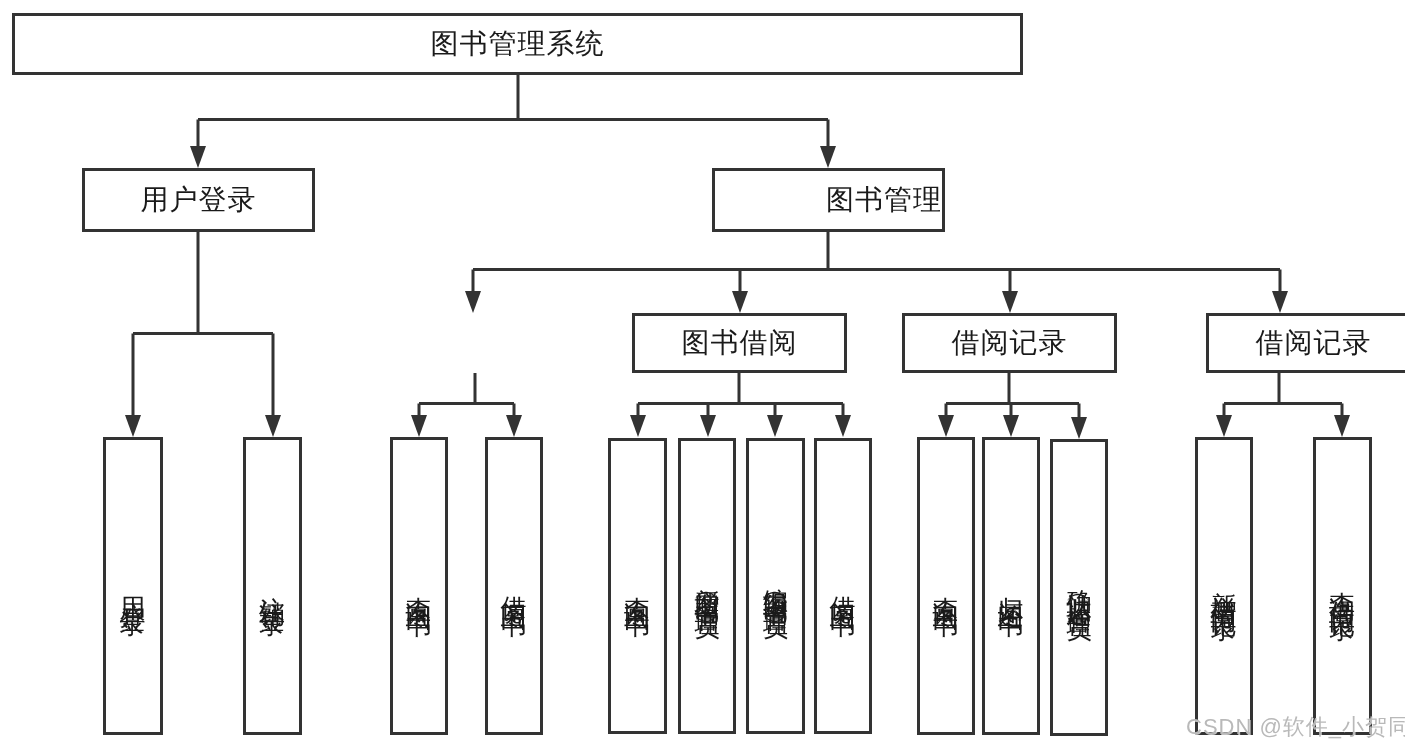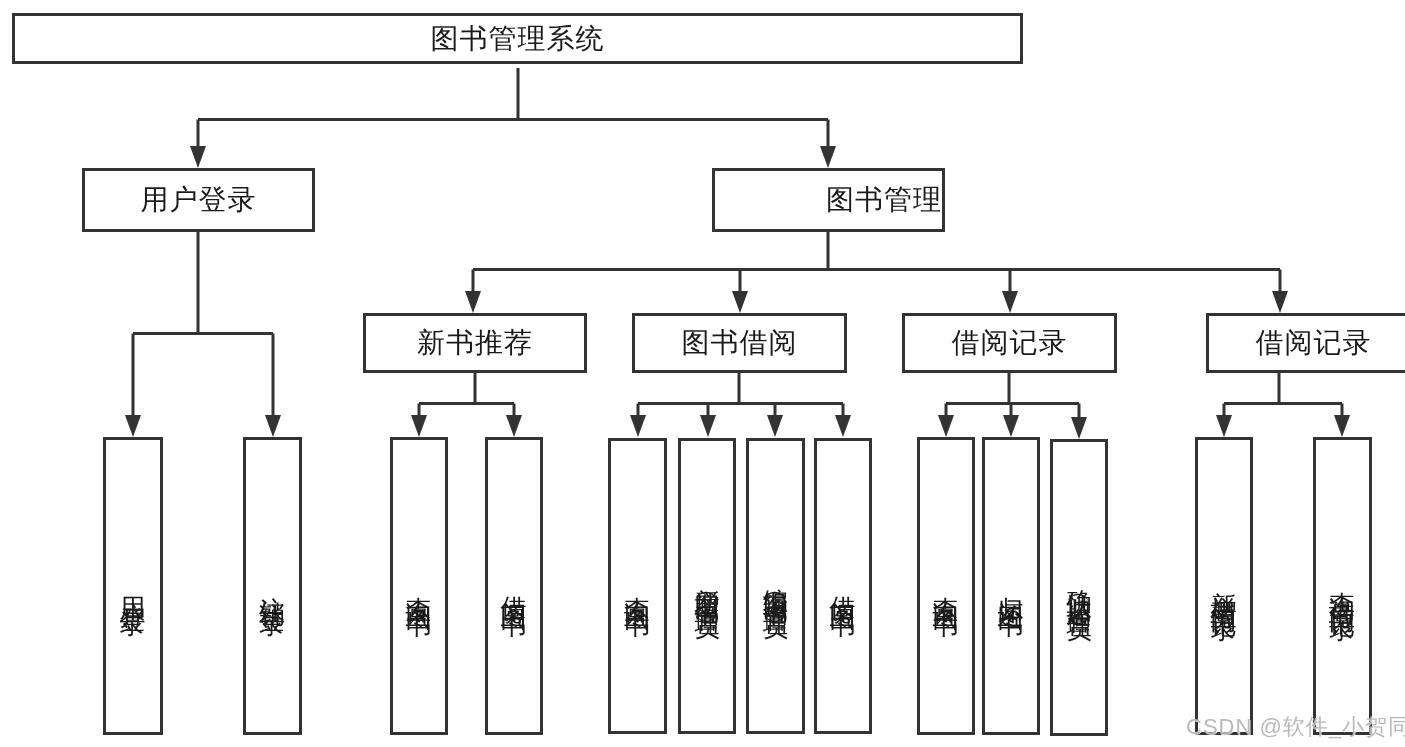--- a/index.html
+++ b/index.html
@@ -70,34 +70,31 @@
     <path d="M1009,373 V405 M946,403.5 H1079 M946,403.5 V417 M1011,403.5 V417 M1079,403.5 V419"></path>
     <polygon points="938,415 954,415 946,437"></polygon>
     <polygon points="1003,415 1019,415 1011,437"></polygon>
     <polygon points="1071,417 1087,417 1079,439"></polygon>
 
     <path d="M1279,373 V405 M1224,403.5 H1342 M1224,403.5 V417 M1342,403.5 V417"></path>
     <polygon points="1216,415 1232,415 1224,437"></polygon>
     <polygon points="1334,415 1350,415 1342,437"></polygon>
   </svg>
 
-  <div class="hbox" style="left:12px;top:13px;width:1011px;height:51px;justify-content:center;">
+  <div class="hbox" style="left:12px;top:13px;width:1011px;height:62px;justify-content:center;">
     <span>图书管理系统</span>
   </div>
 
   <div class="hbox" style="left:82px;top:168px;width:233px;height:64px;">
     <span>用户登录</span>
   </div>
   <div class="hbox" style="left:712px;top:168px;width:233px;height:64px;justify-content:flex-end;">
     <span>图书管理</span>
   </div>
 
-  <div class="hbox" style="left:363px;top:313px;width:224px;height:60px;">
-    <span>新书推荐</span>
-  </div>
   <div class="hbox" style="left:632px;top:313px;width:215px;height:60px;">
     <span>图书借阅</span>
   </div>
   <div class="hbox" style="left:902px;top:313px;width:215px;height:60px;">
     <span>借阅记录</span>
   </div>
   <div class="hbox" style="left:1174px;top:313px;width:215px;height:60px;margin-left:32px;">
     <span>借阅记录</span>
   </div>
 

